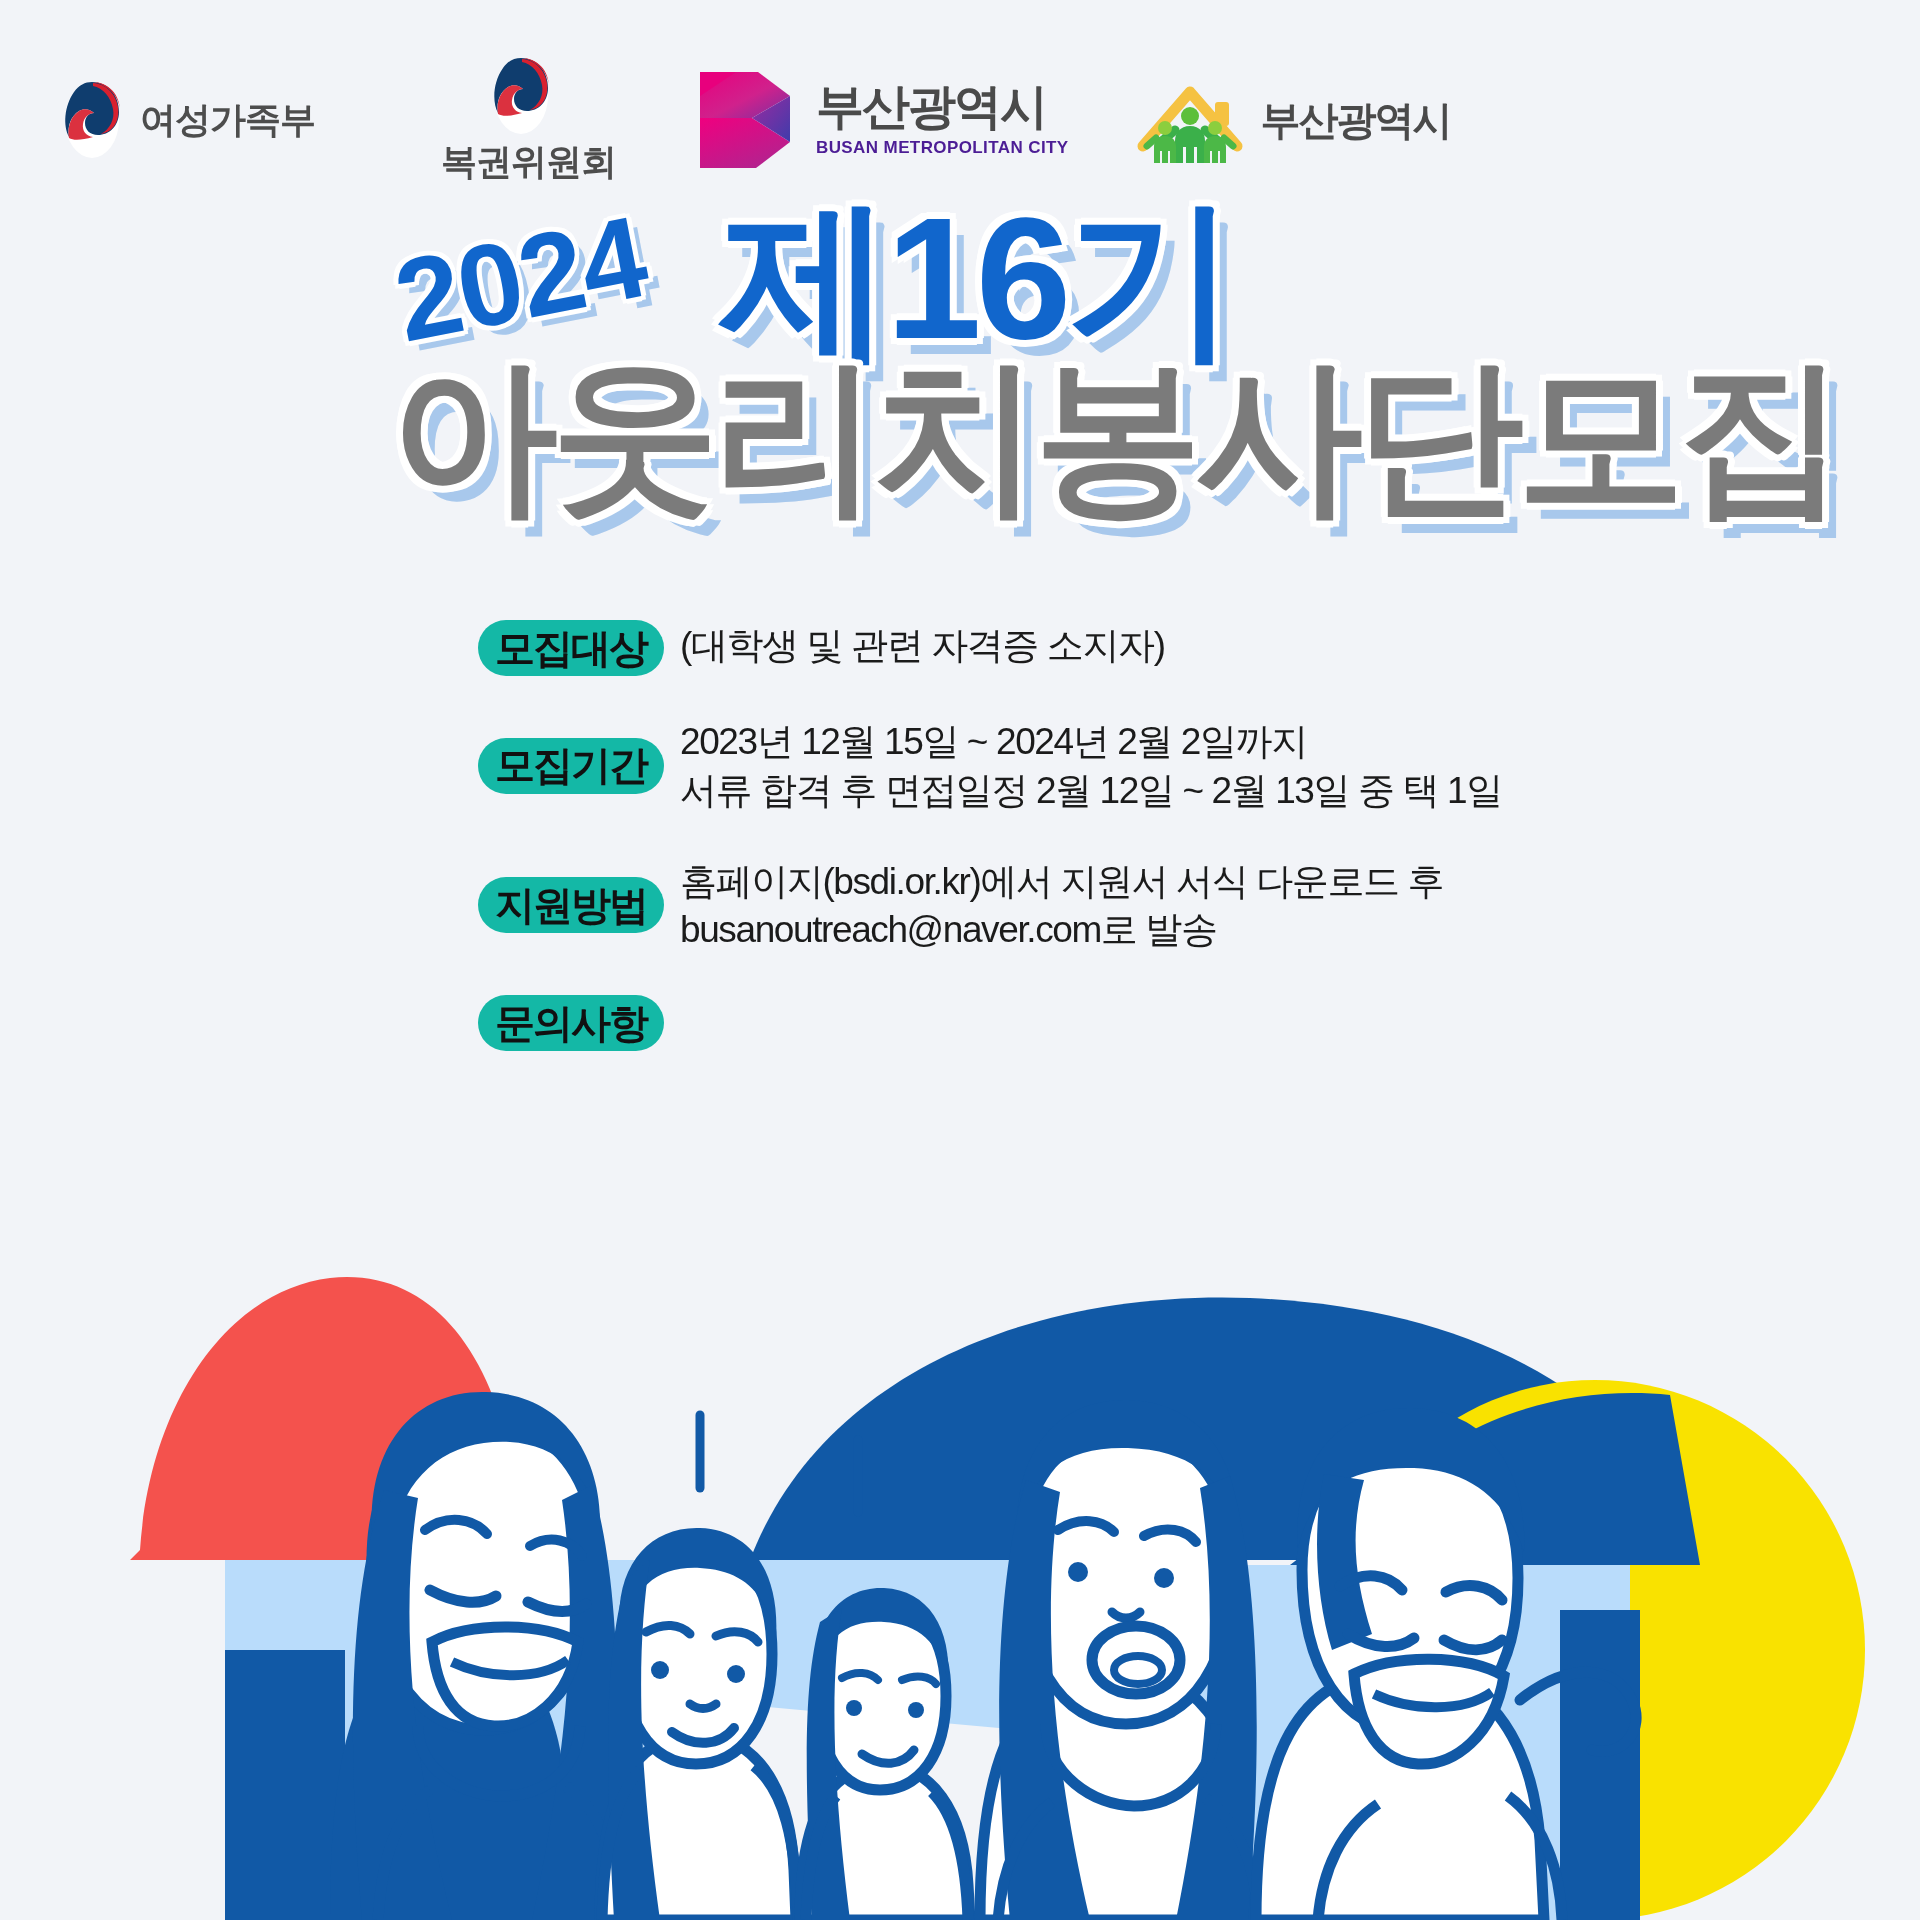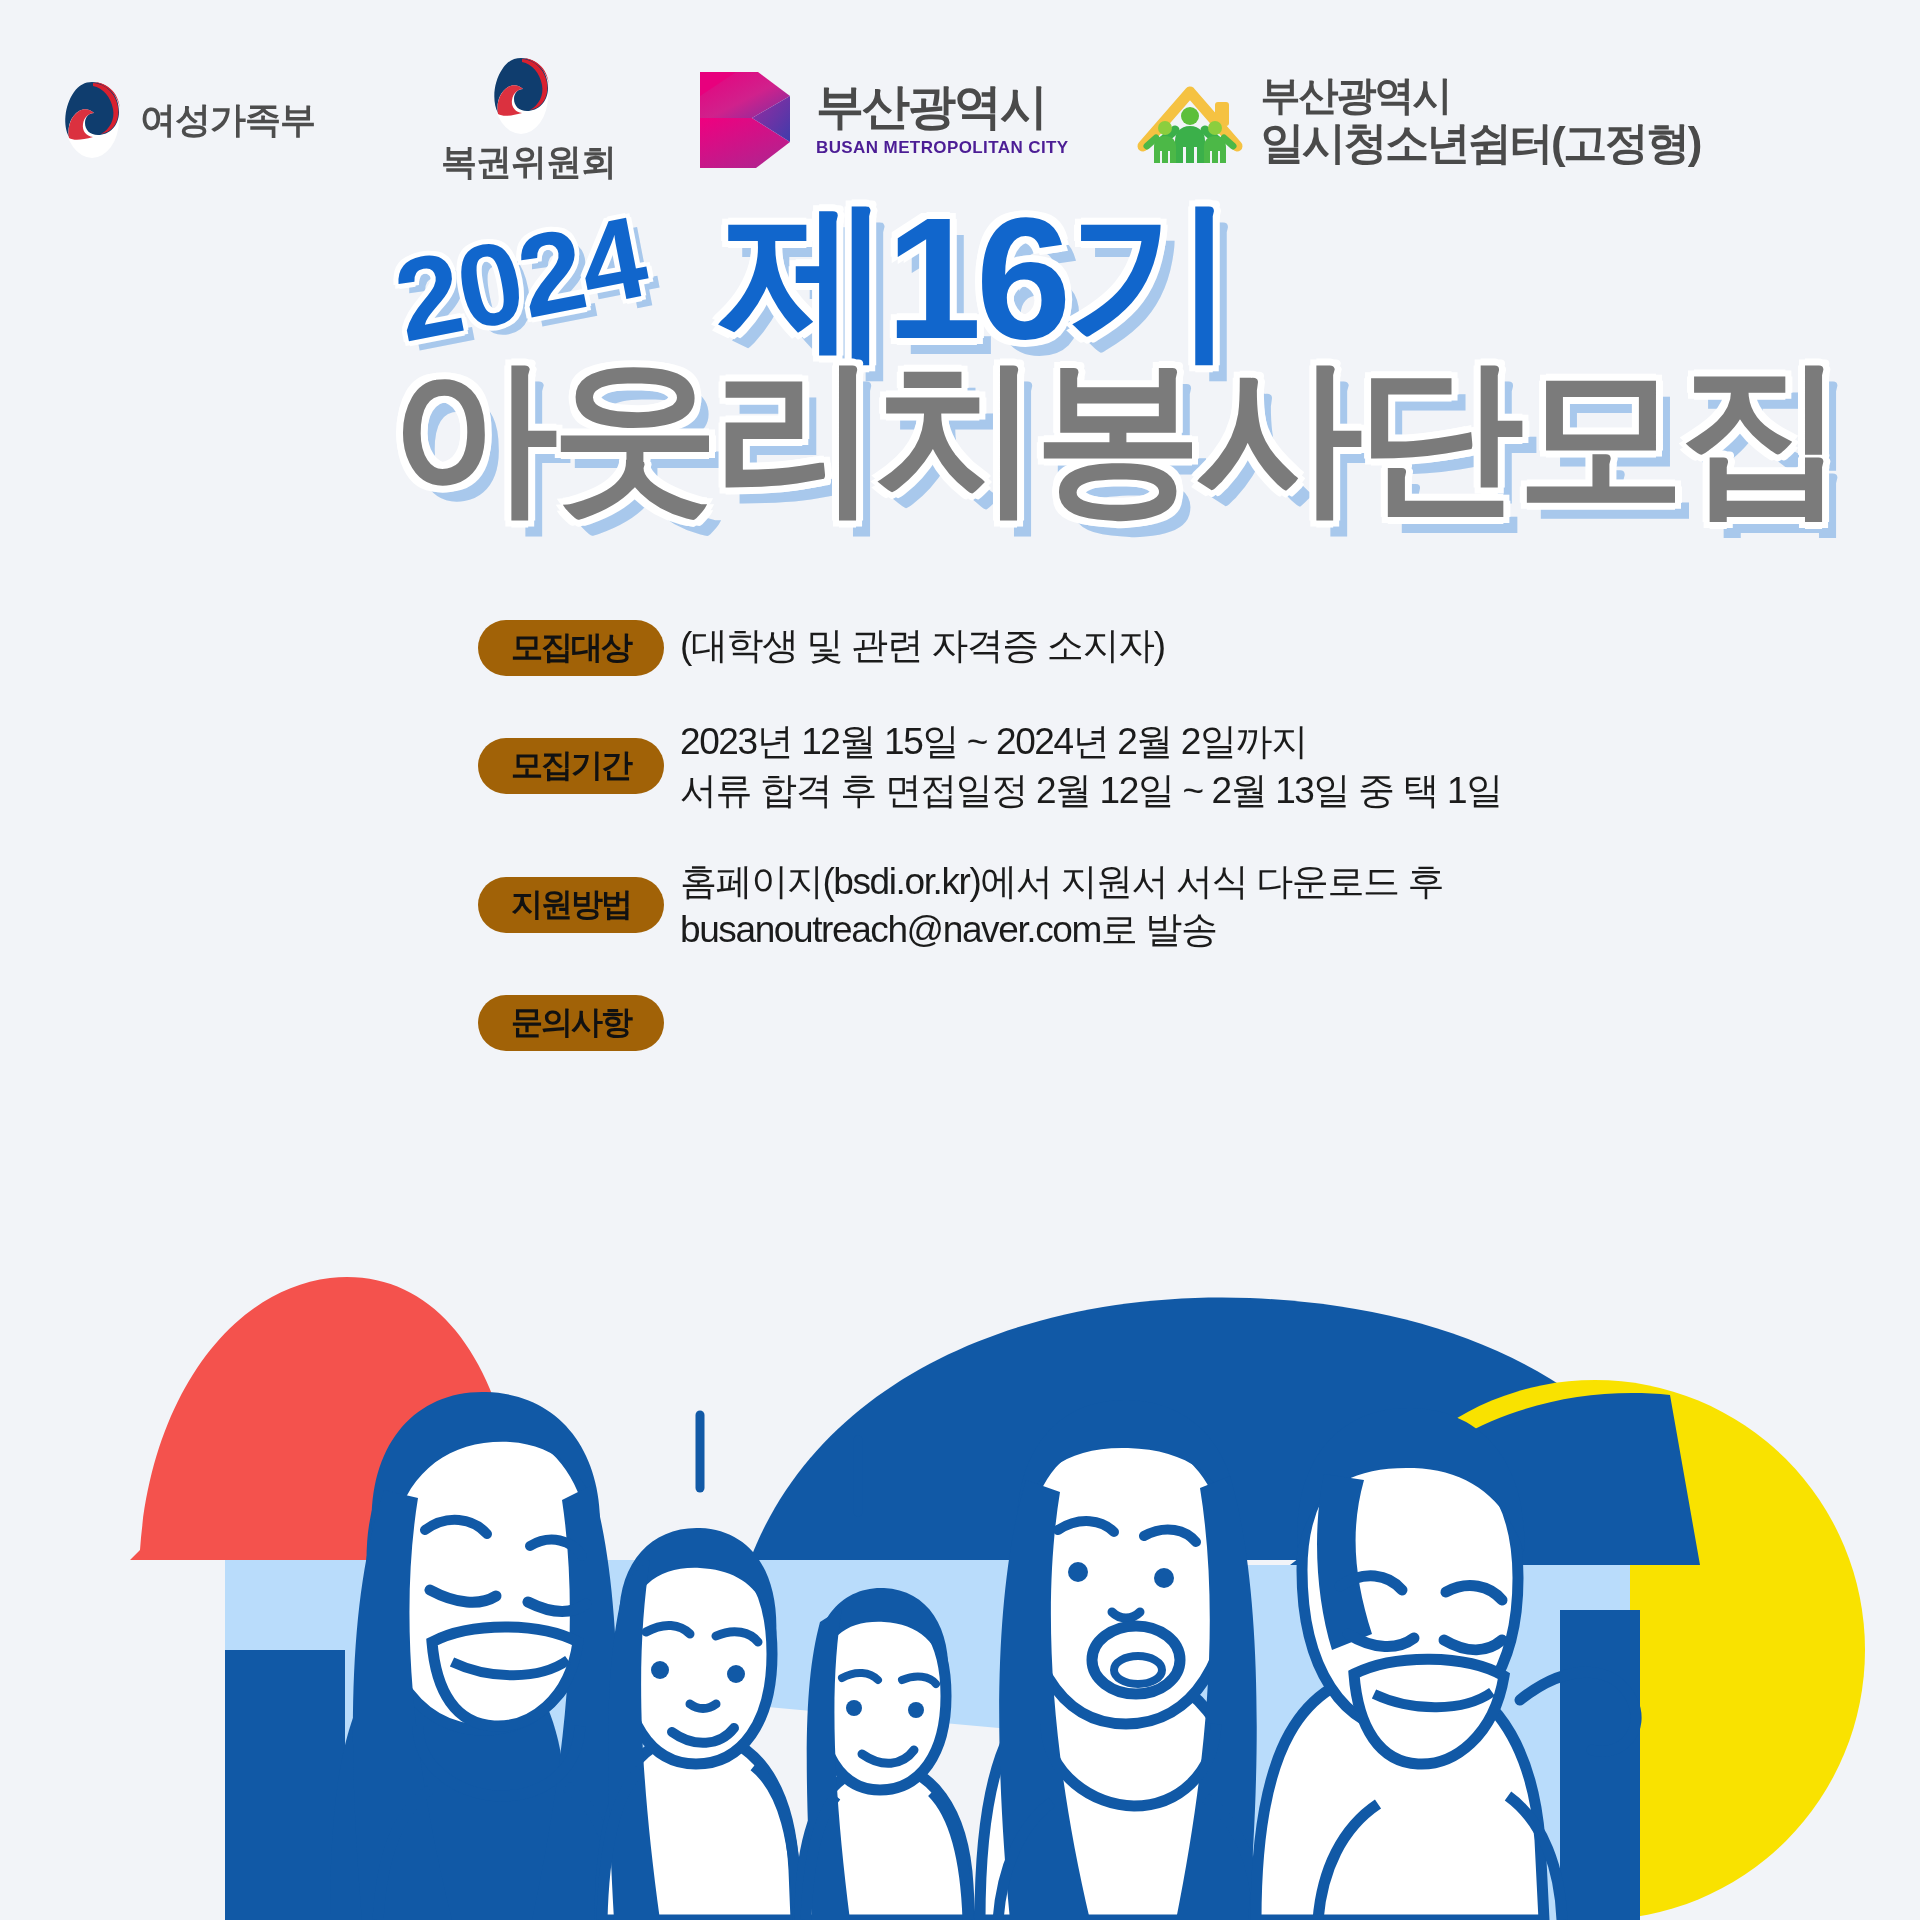--- a/index.html
+++ b/index.html
@@ -68,22 +68,22 @@
       0 7px 0 #ffffff, 0 -7px 0 #ffffff, 7px 0 0 #ffffff, -7px 0 0 #ffffff,
       14px 16px 0 #a8c8ec;
   }
 
   
   .info{position:absolute;left:0;top:620px;width:1920px;}
   .row{display:flex;align-items:flex-start;margin-bottom:40px;}
   .row .pad{width:478px;flex:0 0 auto;}
   .pill{
     flex:0 0 auto;width:186px;height:56px;border-radius:28px;
-    background:#a16207;color:#111;
-    font-size:32px;font-weight:700;letter-spacing:-2px;
+    background:#14b8a6;color:#111;
+    font-size:40px;font-weight:700;letter-spacing:-2px;
     display:flex;align-items:center;justify-content:center;
   }
   .rowbody{margin-left:16px;padding-top:2px;}
   .rowbody p{
     margin:0;font-size:37px;font-weight:500;color:#1b1b1b;
     letter-spacing:-1.4px;line-height:1.32;white-space:nowrap;
   }
   .r-pill2{align-self:center;}
 
   
@@ -157,21 +157,20 @@
         <path d="M74 58 L88 70" stroke="#3bb04a" stroke-width="9" stroke-linecap="round"></path>
         <circle cx="34" cy="56" r="7" fill="#8cce3e"></circle>
         <path d="M34 64 c-8 0 -11 5 -11 11 v16 h6 v-12 h2 v12 h6 v-12 h2 v12 h6 v-16 c0 -6 -3 -11 -11 -11 Z" fill="#4cb847"></path>
         <path d="M25 66 L16 74" stroke="#4cb847" stroke-width="7" stroke-linecap="round"></path>
         <circle cx="84" cy="56" r="7" fill="#8cce3e"></circle>
         <path d="M84 64 c-8 0 -11 5 -11 11 v16 h6 v-12 h2 v12 h6 v-12 h2 v12 h6 v-16 c0 -6 -3 -11 -11 -11 Z" fill="#4cb847"></path>
         <path d="M93 66 L102 74" stroke="#4cb847" stroke-width="7" stroke-linecap="round"></path>
       </svg>
       <div class="shelter-txt">
         <span class="shelter-l1">부산광역시</span>
-        <span class="shelter-l2">일시청소년쉼터(고정형)</span>
       </div>
     </div>
   </div>
 
   <div class="headline">
     <span class="year">2024</span>
     <span class="line1">제16기</span>
     <span class="line2">아웃리치봉사단모집</span>
   </div>
 

